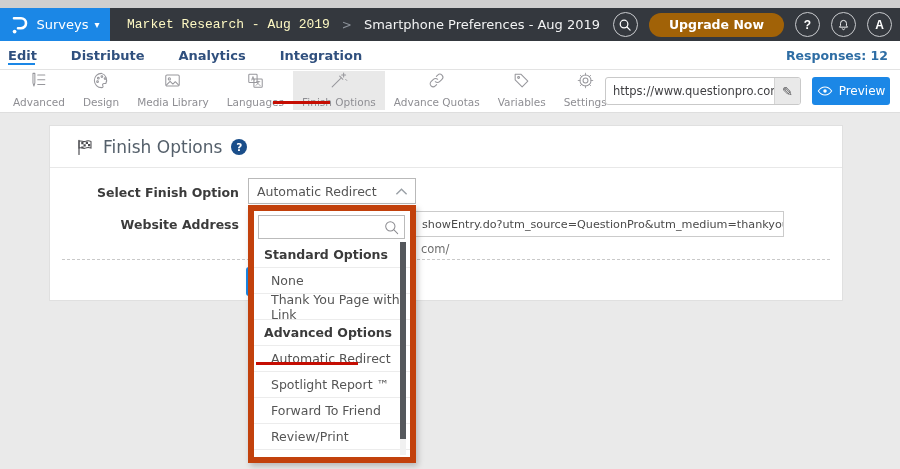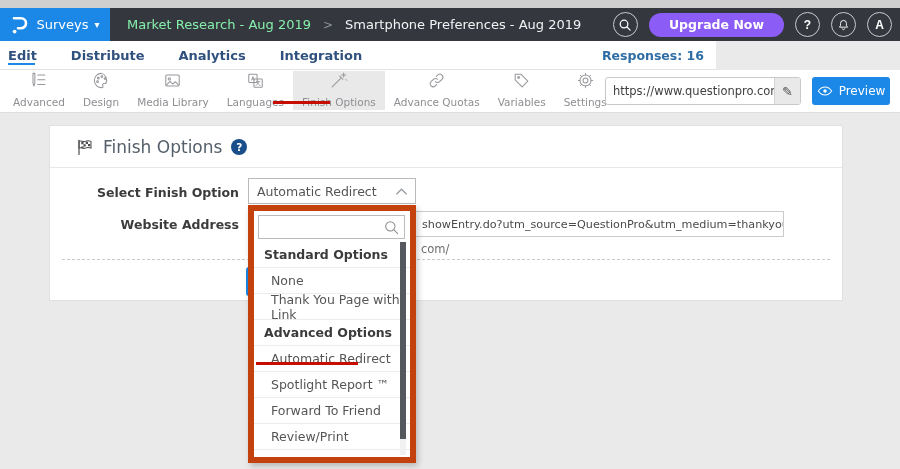--- a/index.html
+++ b/index.html
@@ -7,29 +7,29 @@
   body { font-family:"DejaVu Sans","Liberation Sans",sans-serif; }
   .screen { position:relative; width:900px; height:469px; overflow:hidden; background:#eaeaea; margin:8px auto; }
 
   
   .topbar { position:absolute; left:0; top:0; width:900px; height:33px; background:#34383e; display:flex; align-items:center; }
   .brand { width:110px; height:33px; background:#1b87e6; display:flex; align-items:center; justify-content:center; gap:8px; color:#fff; cursor:pointer; }
   .brand .plogo { width:18px; height:20px; display:block; }
   .brand .prod { font-size:13px; }
   .brand .caret { font-size:10px; margin-left:-2px; }
   .crumbs { display:flex; align-items:center; margin-left:17px; font-size:13px; gap:12px; }
-  .crumb-parent { color:#86efac; cursor:pointer; }
+  .crumb-parent { color:#fef9c3; cursor:pointer;font-family:Liberation Mono, monospace; }
   .crumb-sep { color:#8d939b; font-size:12px; }
   .crumb-current { color:#f2f3f4; }
   .top-actions { position:absolute; right:8px; top:0; height:33px; display:flex; align-items:center; gap:11px; }
   .circle-btn { width:25px; height:25px; border:1px solid #c9cbce; border-radius:50%; display:flex; align-items:center; justify-content:center; color:#fff; font-size:12px; font-weight:bold; cursor:pointer; background:transparent; }
-  .upgrade { height:24px; padding:0 20px; background:#8b5cf6; border:none; border-radius:12px; color:#fff; font-size:12.5px; font-weight:bold; font-family:inherit; cursor:pointer; }
-
-  
-  .navrow { position:absolute; left:0; top:33px; width:716px; height:29px; background:#fff; border-bottom:1px solid #e3e3e3; display:flex; align-items:center; padding-left:8px; }
+  .upgrade { height:24px; padding:0 20px; background:#a16207; border:none; border-radius:12px; color:#fff; font-size:12.5px; font-weight:bold; font-family:inherit; cursor:pointer; }
+
+  
+  .navrow { position:absolute; left:0; top:33px; width:900px; height:29px; background:#fff; border-bottom:1px solid #e3e3e3; display:flex; align-items:center; padding-left:8px; }
   .nav-item { position:relative; color:#30507e; font-size:13px; font-weight:600; margin-right:34px; height:100%; display:flex; align-items:center; cursor:pointer; }
   .nav-item.active::after { content:""; position:absolute; left:0; right:2px; bottom:4px; height:2px; background:#1b87e6; }
   .responses { position:absolute; right:12px; top:0; height:29px; display:flex; align-items:center; color:#2e6da4; font-size:12.5px; font-weight:600; }
 
   
   .toolbar { position:absolute; left:0; top:62px; width:900px; height:43px; background:#fff; border-bottom:1px solid #dedede; display:flex; align-items:stretch; padding-left:4px; }
   .tool-item { display:flex; flex-direction:column; align-items:center; justify-content:center; padding:3px 9px 5px 9px; margin:1px 0 2px 0; cursor:pointer; }
   .tool-item.active { background:#e9e9e9; }
   .tool-item .tlabel { font-size:10.5px; color:#8e8e93; margin-top:2px; white-space:nowrap; }
   .tool-item svg { stroke:#97979c; fill:none; stroke-width:1.3; stroke-linecap:round; stroke-linejoin:round; }
@@ -114,21 +114,21 @@
       </button>
       <button class="circle-btn">A</button>
     </div>
   </header>
 
   <nav class="navrow">
     <span class="nav-item active">Edit</span>
     <span class="nav-item">Distribute</span>
     <span class="nav-item">Analytics</span>
     <span class="nav-item">Integration</span>
-    <span class="responses">Responses: 16</span>
+    <span class="responses">Responses: 12</span>
   </nav>
 
   <div class="toolbar">
     <div class="tool-item">
       <span><svg width="19" height="19" viewBox="0 0 24 24">
             <path d="M5 3v12l1.2 4 1.2-4V3z"></path>
             <path d="M11 5h9M11 11h9M11 17h9"></path>
           </svg></span>
       <span class="tlabel">Advanced</span>
     </div>

